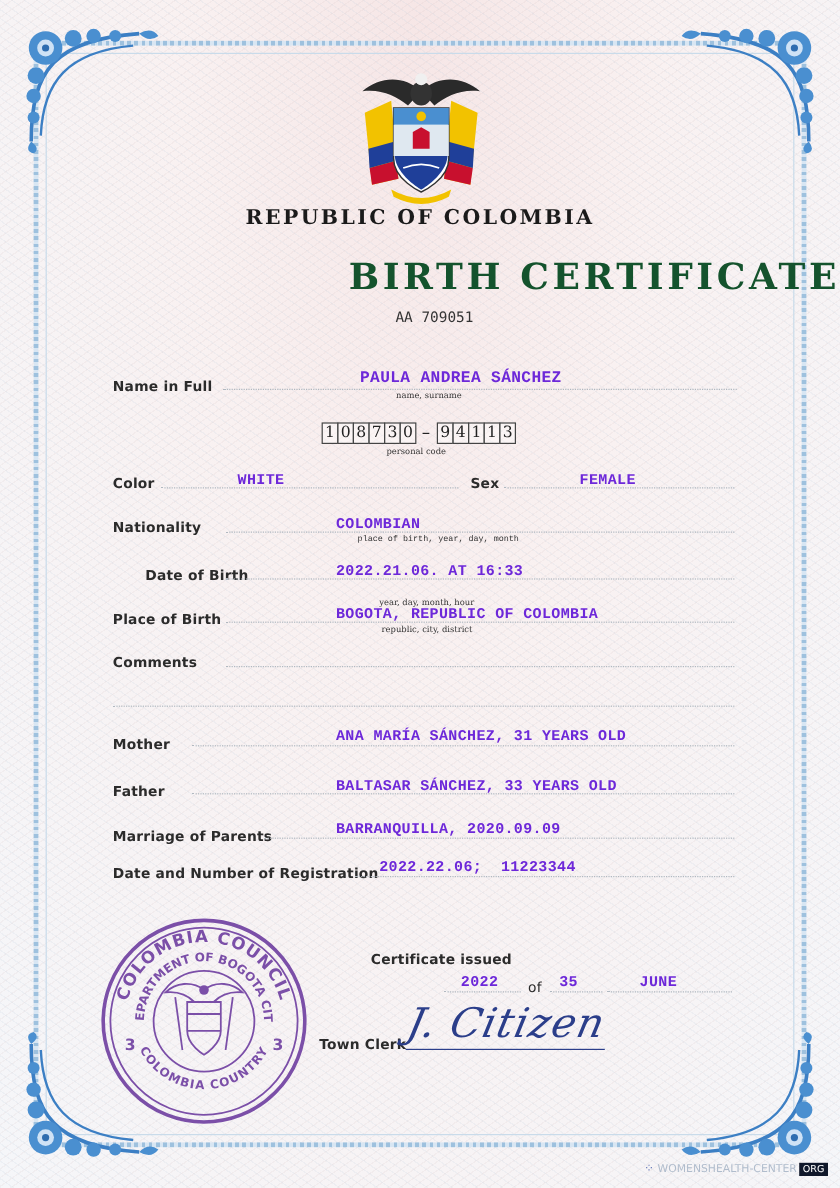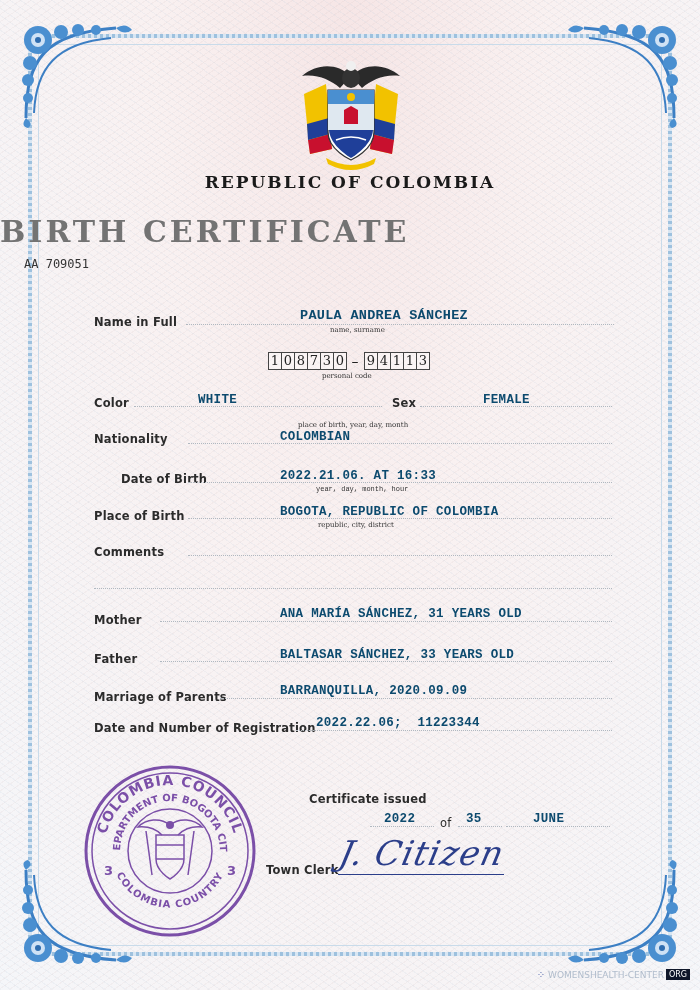--- a/index.html
+++ b/index.html
@@ -44,36 +44,36 @@
 
   .coat { position: absolute; left: 296px; top: 54px; width: 110px; height: 118px; }
   .coat svg { width: 100%; height: 100%; }
 
   .republic {
     position: absolute; left: 0; width: 700px; top: 172px; text-align: center;
     font-family: "DejaVu Serif", serif; font-weight: bold; font-size: 17px;
     letter-spacing: 2px; color: #1a1a1a;
   }
   .title {
-    position: absolute; left: 0; width: 700px; top: 214px; text-align: left;
+    position: absolute; left: 0; width: 700px; top: 214px; text-align: right;
     font-family: "DejaVu Serif", serif; font-weight: bold; font-size: 30px;
-    letter-spacing: 3px; color: #737373;
+    letter-spacing: 3px; color: #14532d;
   }
   .serial {
-    position: absolute; left: 0; width: 700px; top: 257px; 
+    position: absolute; left: 0; width: 700px; top: 257px; text-align: center;
     font-family: "DejaVu Sans Mono", monospace; font-size: 12px; color: #333; padding-left: 24px;
   }
 
   .label {
     position: absolute; font-family: "DejaVu Sans", sans-serif; font-size: 11.5px;
     font-weight: bold; color: #2b2b2b; letter-spacing: 0.2px; text-align: center;
   }
   .value {
     position: absolute; font-family: "Liberation Mono", "DejaVu Sans Mono", monospace;
-    font-size: 12.5px; font-weight: bold; color: #0c4a6e; letter-spacing: 0.3px; white-space: nowrap;
+    font-size: 12.5px; font-weight: bold; color: #6d28d9; letter-spacing: 0.3px; white-space: nowrap;
   }
   .line {
     position: absolute; height: 0; border-bottom: 1px dotted #b0b8c0;
   }
   .hint {
     position: absolute; font-family: "DejaVu Serif", serif; font-size: 7px; color: #333; white-space: nowrap;
   }
 
   .code-boxes { position: absolute; left: 268px; top: 352px; display: flex; align-items: center; }
   .code-box {
@@ -245,26 +245,26 @@
 <div class="label" style="left:94px; top:396px;">Color</div>
 <div class="value" style="left:198px; top:393px;">WHITE</div>
 <div class="line" style="left:134px; top:406px; width:248px;"></div>
 <div class="label" style="left:392px; top:396px;">Sex</div>
 <div class="value" style="left:483px; top:393px;">FEMALE</div>
 <div class="line" style="left:420px; top:406px; width:192px;"></div>
 
 <div class="label" style="left:94px; top:432px;">Nationality</div>
 <div class="value" style="left:280px; top:430px;">COLOMBIAN</div>
 <div class="line" style="left:188px; top:443px; width:424px;"></div>
-<div class="hint" style="left:298px; top:421px;">place of birth, year, day, month</div>
+<div class="hint" style="left:298px; top:446px;font-family:Liberation Mono, monospace;">place of birth, year, day, month</div>
 
 <div class="label" style="left:94px; top:472px;margin-left:27px;">Date of Birth</div>
 <div class="value" style="left:280px; top:469px;">2022.21.06. AT 16:33</div>
 <div class="line" style="left:188px; top:482px; width:424px;"></div>
-<div class="hint" style="left:316px; top:485px;font-family:Liberation Mono, monospace;">year, day, month, hour</div>
+<div class="hint" style="left:316px; top:498px;">year, day, month, hour</div>
 
 <div class="label" style="left:94px; top:509px;">Place of Birth</div>
 <div class="value" style="left:280px; top:505px;">BOGOTA, REPUBLIC OF COLOMBIA</div>
 <div class="line" style="left:188px; top:518px; width:424px;"></div>
 <div class="hint" style="left:318px; top:521px;">republic, city, district</div>
 
 <div class="label" style="left:94px; top:545px;">Comments</div>
 <div class="value" style="left:280px; top:542px;"></div>
 <div class="line" style="left:188px; top:555px; width:424px;"></div>
 <div class="line" style="left:94px; top:588px; width:518px;"></div>

